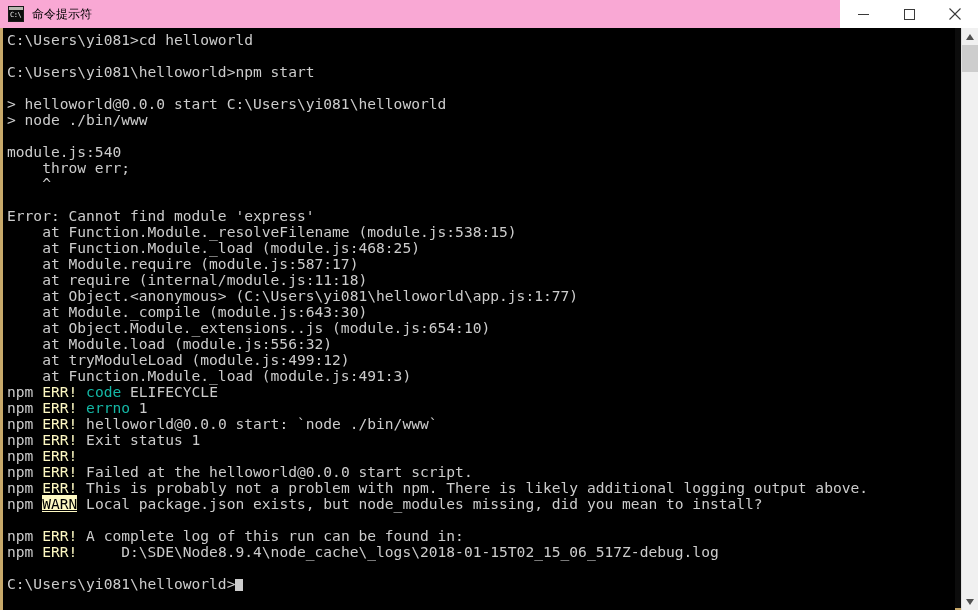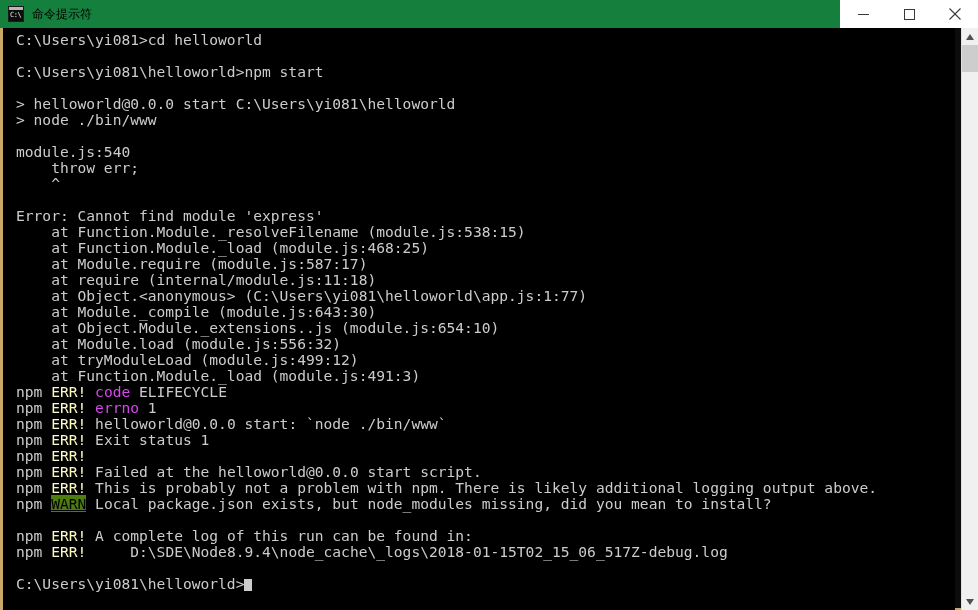--- a/index.html
+++ b/index.html
@@ -22,21 +22,21 @@
     background: #ffffff;
     box-sizing: border-box;
   }
 
   
   .titlebar {
     position: absolute;
     left: 0; top: 0;
     width: 978px;
     height: 28px;
-    background: #15803d;
+    background: #f9a8d4;
     display: flex;
     align-items: center;
     box-sizing: border-box;
   }
   .title-icon {
     width: 16px;
     height: 16px;
     margin-left: 8px;
     margin-right: 8px;
     background: #0c0c0c;
@@ -100,40 +100,40 @@
     border-bottom: 2px solid #c8a96a;
   }
   .console {
     position: absolute;
     left: 0;
     top: 0;
     width: 952px;
     height: 582px;
     overflow: hidden;
     background: #000000;
-    padding: 4px 0 0 13px;
+    padding: 4px 0 0 4px;
     box-sizing: border-box;
     text-decoration: underline;
   }
   .term {
     font-family: "DejaVu Sans Mono", monospace;
     font-size: 14.6px;
     line-height: 16px;
     color: #cccccc;
     white-space: pre;
     letter-spacing: 0px;
   }
   .line {
     height: 16px;
     white-space: pre;
   }
   .c-white   { color: #cccccc; }
   .c-err     { color: #fef9c3; }
-  .c-magenta { color: #d946ef; }
-  .c-warn    { background: #4d7c0f; color: #000000; }
+  .c-magenta { color: #14b8a6; }
+  .c-warn    { background: #fef9c3; color: #000000; }
   .cursor {
     display: inline-block;
     width: 8px;
     height: 12px;
     background: #cccccc;
     vertical-align: -2px;
   }
 
   
   .scrollbar {

